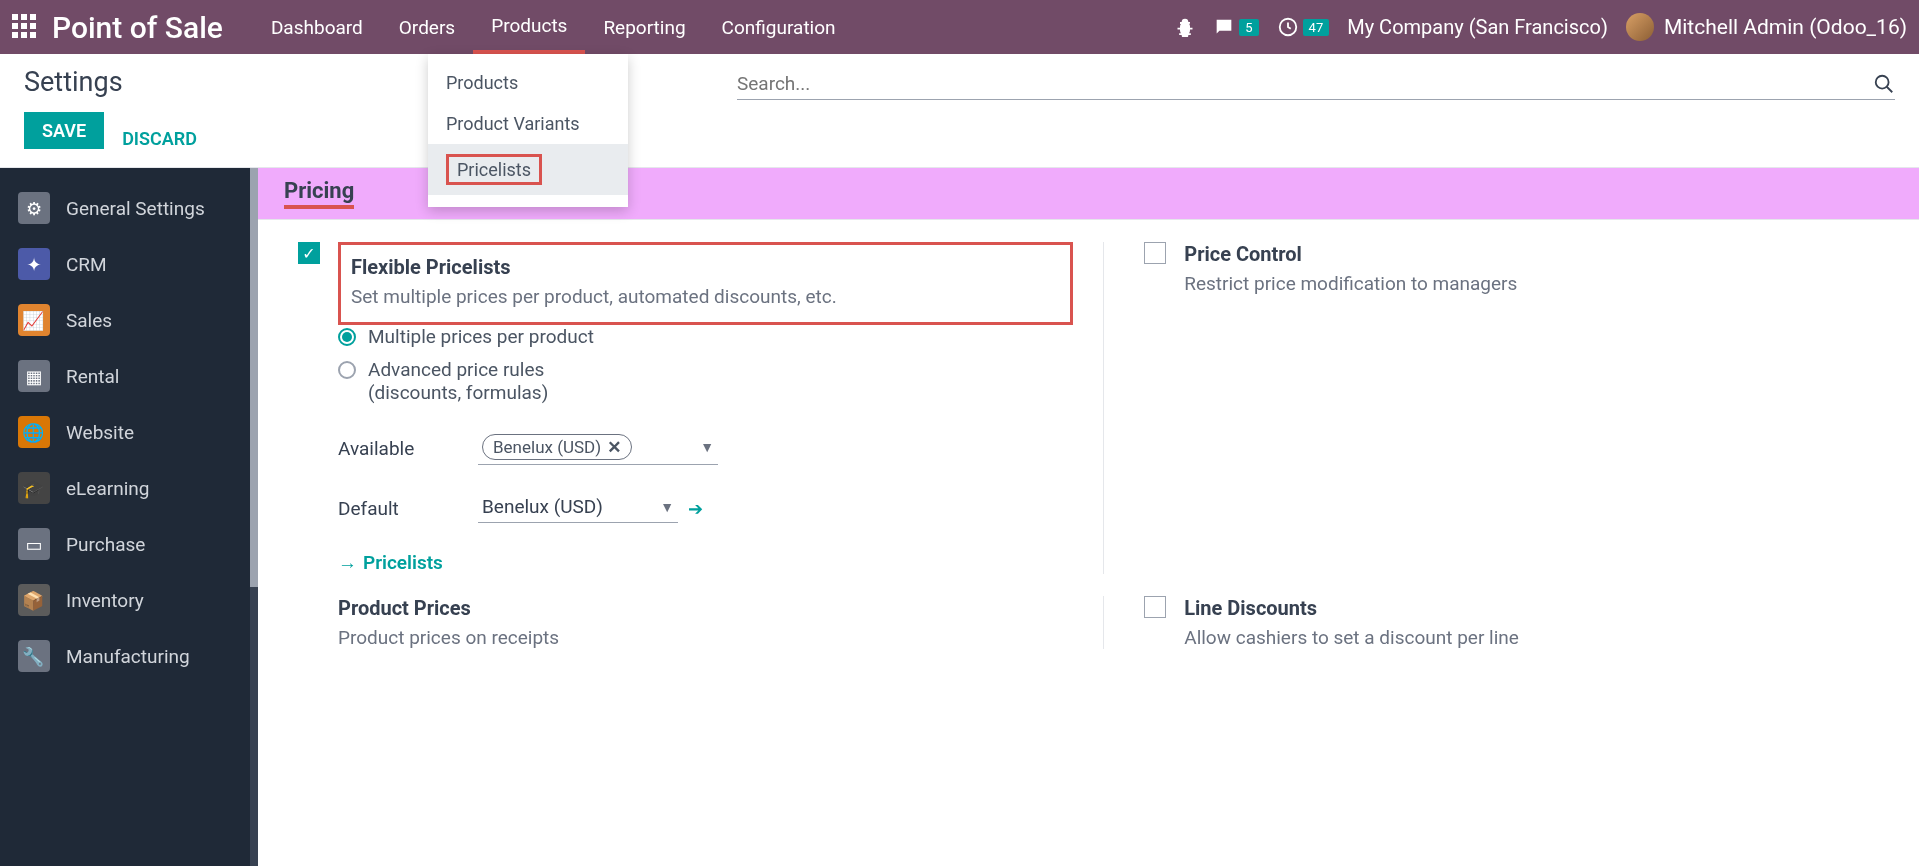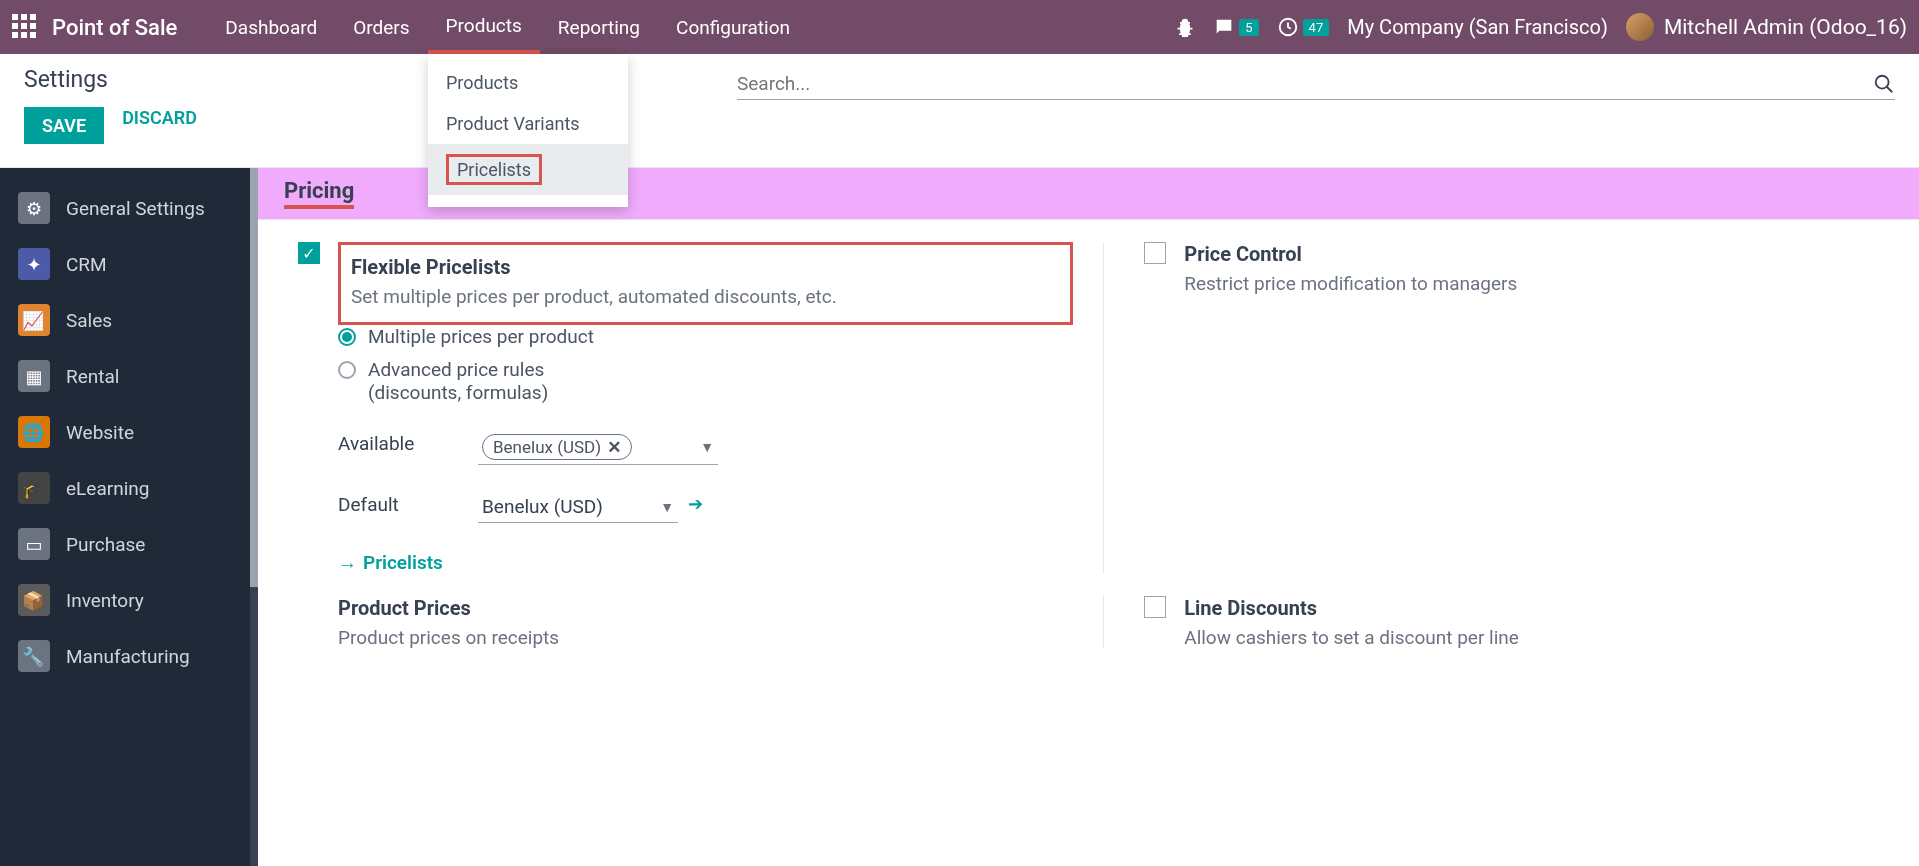--- a/index.html
+++ b/index.html
@@ -2,41 +2,41 @@
 <html><head>
 <meta charset="utf-8">
 <style>
 * { margin: 0; padding: 0; box-sizing: border-box; font-family: -apple-system, BlinkMacSystemFont, "Segoe UI", Roboto, sans-serif; }
 body { width: 1919px; height: 866px; overflow: hidden; background: #fff; color: #374151; }
 
 
 .topnav { background: #714B67; height: 54px; display: flex; align-items: center; color: #fff; padding: 0 12px; position: relative; }
 .apps-icon { width: 26px; height: 26px; display: grid; grid-template-columns: repeat(3,6px); grid-template-rows: repeat(3,6px); gap: 3px; margin-right: 14px; cursor: pointer; }
 .apps-icon span { background: #fff; }
-.brand { font-size: 22px; font-weight: 500; margin-right: 30px; }
+.brand { font-size: 30px; font-weight: 500; margin-right: 30px; }
 .topnav-item { font-size: 19px; padding: 0 18px; height: 54px; display: flex; align-items: center; cursor: pointer; position: relative; }
 .topnav-item.active { border-bottom: 4px solid #d9534f; }
 .topnav-right { margin-left: auto; display: flex; align-items: center; gap: 18px; }
 .badge-wrap { position: relative; display: flex; align-items: center; cursor: pointer; }
 .badge { background: #00A09D; color: #fff; font-size: 13px; padding: 1px 6px; border-radius: 2px; margin-left: 4px; }
 .company-name { font-size: 20px; }
 .user-block { display: flex; align-items: center; gap: 10px; font-size: 21px; }
 .avatar { width: 28px; height: 28px; border-radius: 50%; background: linear-gradient(135deg,#d9a066,#8b5e34); }
 
 
 .dropdown { position: absolute; top: 54px; left: 428px; width: 200px; background: #fff; box-shadow: 0 4px 12px rgba(0,0,0,.2); z-index: 50; padding: 8px 0 12px 0;}
 .dropdown-item { padding: 10px 18px; font-size: 18px; color: #4b5563; cursor: pointer; }
 .dropdown-item.highlighted { background: #e9ecef; }
 .dropdown-item .hl-box { border: 3px solid #d9534f; padding: 2px 8px; display: inline-block; }
 
 
 .control-panel { display: flex; align-items: flex-start; padding: 12px 24px 0 24px; border-bottom: 1px solid #e5e7eb; height: 114px; }
 .cp-left { }
-.cp-title { font-size: 23px; color: #374151; margin-bottom: 14px; }
-.cp-buttons { display: flex; align-items: flex-start; gap: 18px; }
+.cp-title { font-size: 27px; color: #374151; margin-bottom: 14px; }
+.cp-buttons { display: flex; align-items: flex-end; gap: 18px; }
 .btn-save { background: #00A09D; color: #fff; border: none; padding: 8px 18px; font-size: 18px; font-weight: 600; cursor: pointer; }
 .btn-discard { color: #00A09D; font-size: 18px; font-weight: 600; cursor: pointer; }
 .cp-search { margin-left: 540px; flex: 1; border-bottom: 1px solid #9ca3af; display: flex; align-items: flex-end; padding: 4px 0; height: 34px;}
 .cp-search input { border: none; outline: none; font-size: 19px; flex: 1; color: #6b7280; background: transparent; }
 .search-icon { width: 22px; height: 22px; }
 
 
 .main { display: flex; height: calc(866px - 54px - 114px); }
 .sidebar { width: 258px; background: #1f2937; overflow-y: auto; padding-top: 12px; position: relative;}
 .sidebar::-webkit-scrollbar { width: 8px; }
@@ -58,21 +58,21 @@
 .setting-title { font-size: 20px; font-weight: 700; color: #374151; margin-bottom: 6px; }
 .setting-desc { font-size: 19px; color: #6b7280; }
 .red-outline { border: 3px solid #d9534f; padding: 10px 16px 14px 10px; }
 
 .radio-group { margin-left: 0; }
 .radio-item { display: flex; align-items: flex-start; gap: 12px; margin-bottom: 10px; font-size: 19px; color: #4b5563;}
 .radio { width: 18px; height: 18px; border-radius: 50%; border: 2px solid #9ca3af; display: flex; align-items: center; justify-content: center; margin-top: 3px; flex-shrink: 0;}
 .radio.selected { border-color: #00A09D; }
 .radio.selected::after { content: ''; width: 10px; height: 10px; border-radius: 50%; background: #00A09D; }
 
-.field-row { display: flex; margin-top: 28px; font-size: 19px; color: #374151; }
+.field-row { display: flex; align-items: center; margin-top: 28px; font-size: 19px; color: #374151; }
 .field-label { width: 140px; }
 .tag { border: 1px solid #6b7280; border-radius: 14px; padding: 2px 10px; display: inline-flex; align-items: center; gap: 6px; font-size: 17px; color: #4b5563;}
 .tag .x { font-weight: bold; cursor: pointer; }
 .field-input-wrap { border-bottom: 1px solid #9ca3af; display: flex; align-items: center; min-width: 240px; justify-content: space-between; padding: 2px 4px 4px 4px;}
 .caret-down { font-size: 14px; color: #6b7280; }
 .arrow-link { color: #00A09D; margin-left: 10px; font-size: 18px;}
 
 .link-row { margin-top: 28px; color: #00A09D; font-size: 19px; font-weight: 600; display: flex; align-items: center; gap: 6px; cursor: pointer;}
 </style>
 </head>

